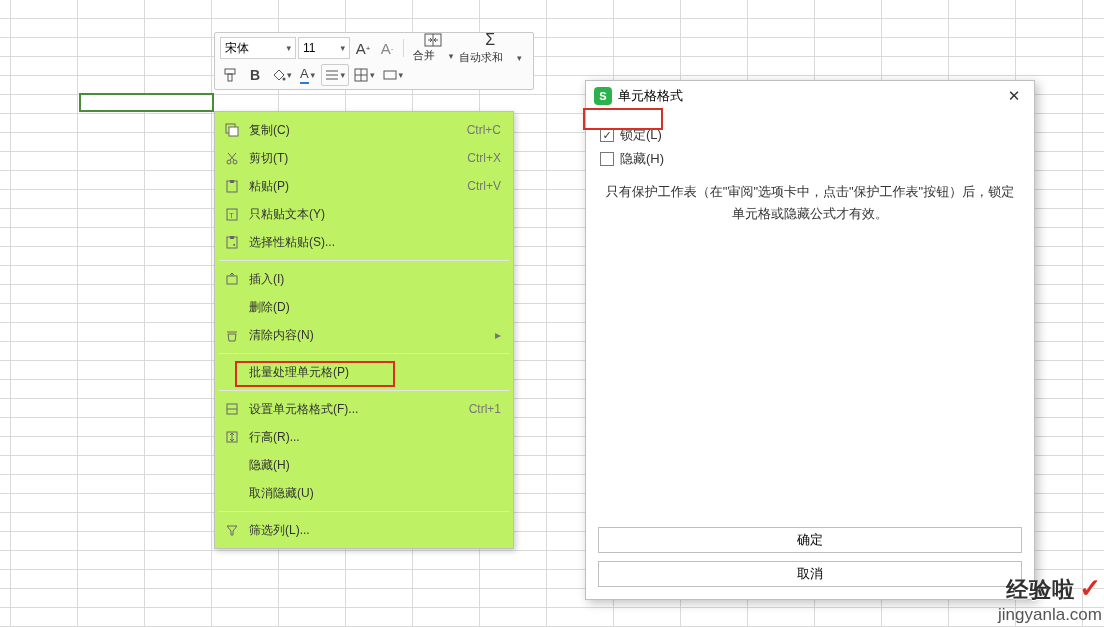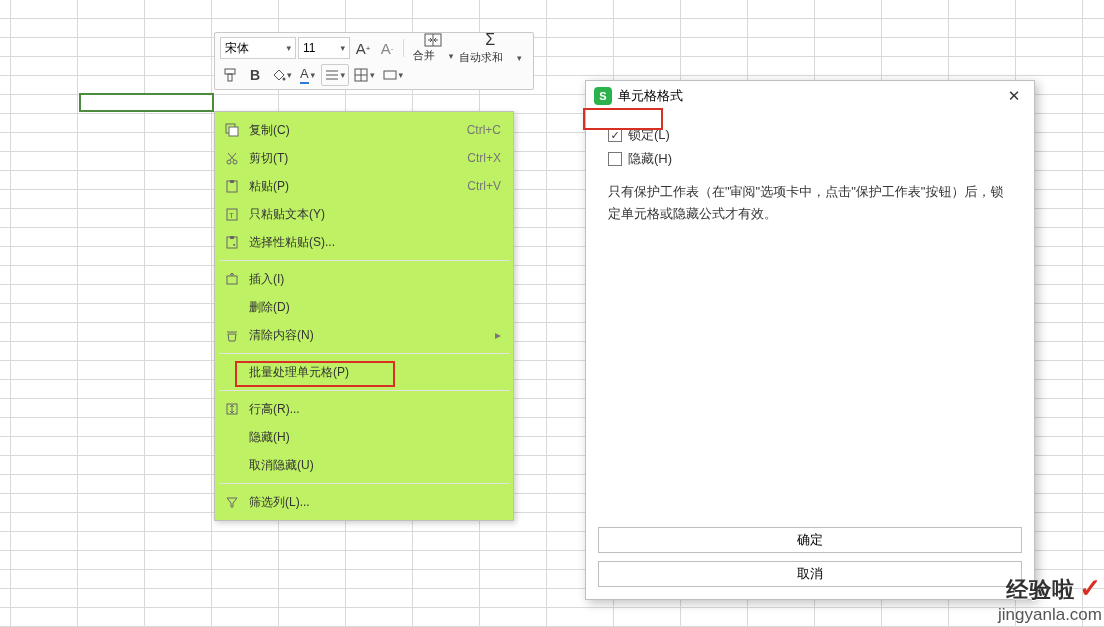--- a/index.html
+++ b/index.html
@@ -129,22 +129,22 @@
     border: 1px solid #cfcfcf; border-bottom: 1px solid #fff;
     background: #fff;
     position: relative; top: 1px;
   }
   .tab-red-box {
     position: absolute;
     border: 2px solid #d93025;
     pointer-events: none;
   }
   .dlg-body {
-    flex: 1; padding: 12px 22px;
-    font-size: 13px; color: #333;
+    flex: 1; padding: 12px 14px;
+    font-size: 13px; color: #333; text-align: center;
   }
   .chk-row {
     display: flex; align-items: center; gap: 6px; height: 24px;
   }
   .chk {
     width: 14px; height: 14px; border: 1px solid #777;
     display: inline-flex; align-items: center; justify-content: center;
     font-size: 11px; color: #333; background: #fff;
   }
   .chk.checked::after { content: "✓"; }
@@ -394,20 +394,30 @@
   <div class="menu-sep"></div>
   <div class="menu-item">
     <span class="menu-icon"></span>
     <span class="menu-text">批量处理单元格(P)</span>
   </div>
   <div class="menu-sep"></div>
   <div class="menu-item">
     <span class="menu-icon">
         <svg width="14" height="14">
           <rect x="2" y="2" width="10" height="10" fill="none" stroke="#666"></rect>
+          <line x1="2" y1="7" x2="12" y2="7" stroke="#666"></line>
+        </svg>
+      </span>
+    <span class="menu-text">设置单元格格式(F)...</span>
+    <span class="menu-shortcut">Ctrl+1</span>
+  </div>
+  <div class="menu-item">
+    <span class="menu-icon">
+        <svg width="14" height="14">
+          <rect x="2" y="2" width="10" height="10" fill="none" stroke="#666"></rect>
           <line x1="7" y1="4" x2="7" y2="10" stroke="#666"></line>
           <path d="M5 5 L7 3 L9 5 M5 9 L7 11 L9 9" fill="none" stroke="#666"></path>
         </svg>
       </span>
     <span class="menu-text">行高(R)...</span>
   </div>
   <div class="menu-item">
     <span class="menu-icon"></span>
     <span class="menu-text">隐藏(H)</span>
   </div>

